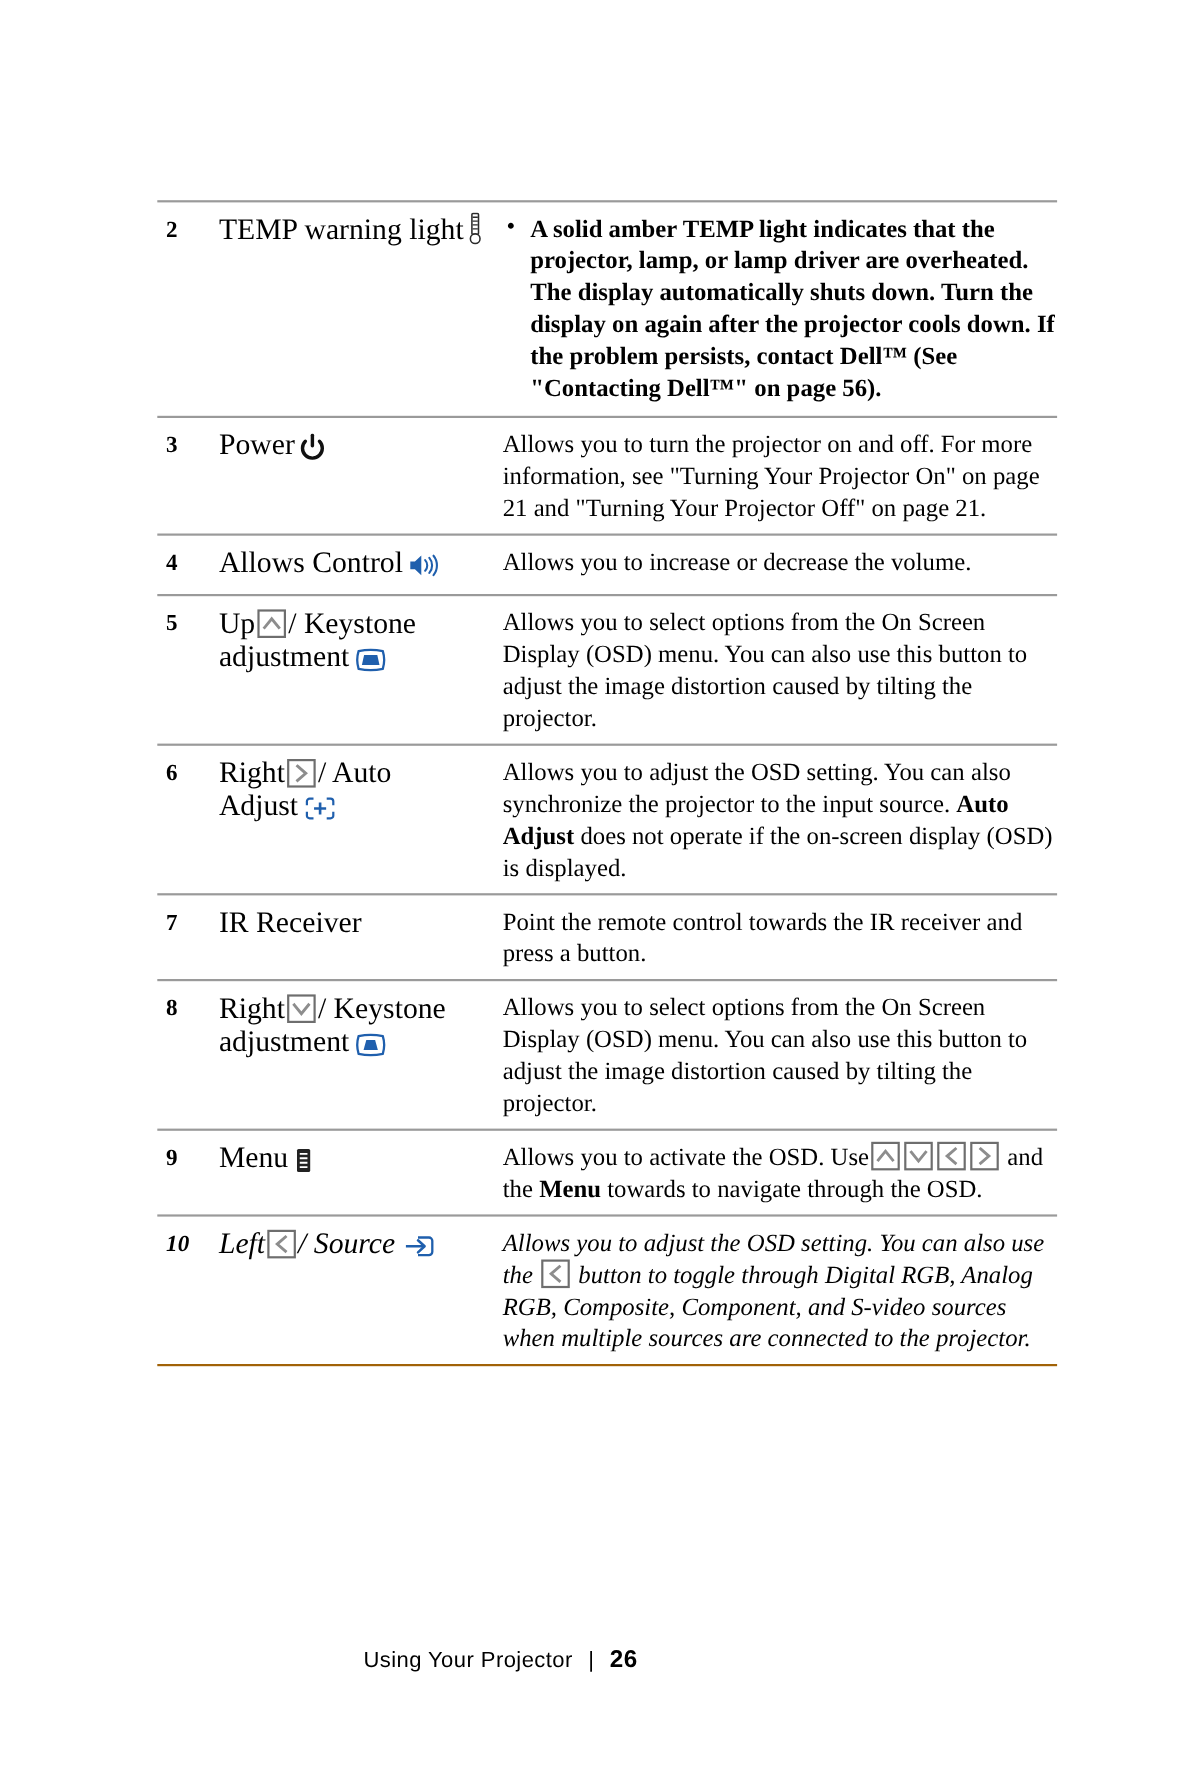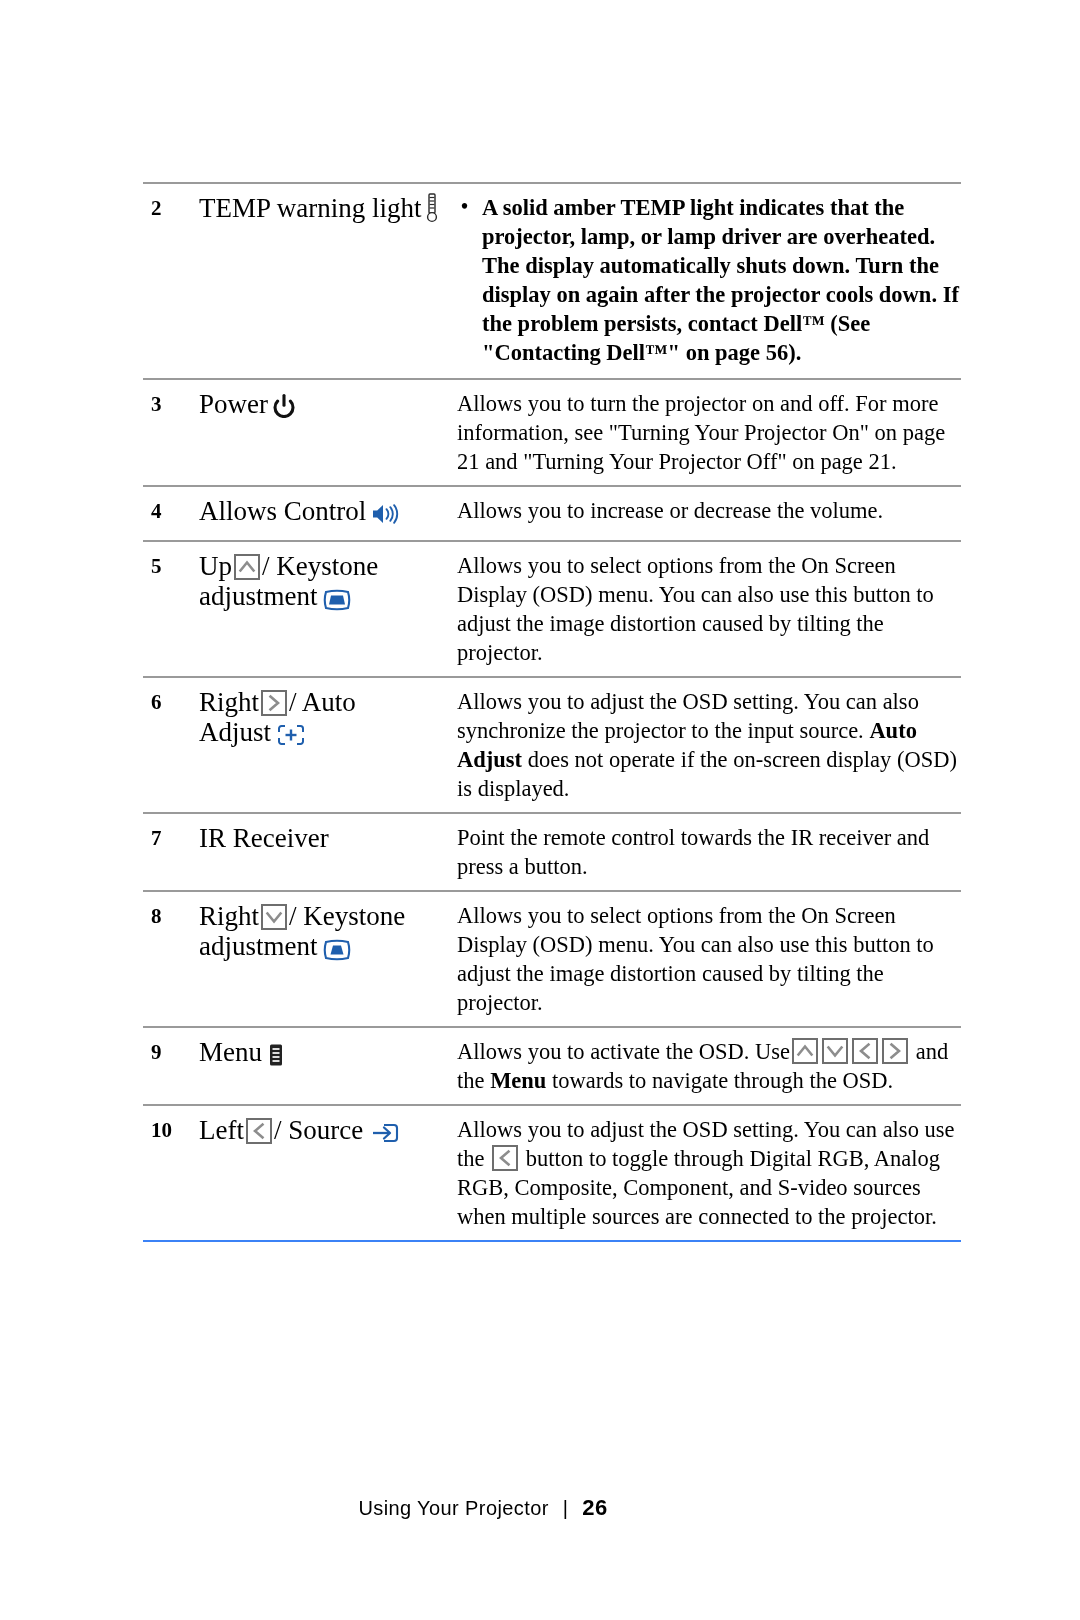--- a/index.html
+++ b/index.html
@@ -32,21 +32,22 @@
 
   .row {
     display: flex;
     align-items: flex-start;
     border-top: 2px solid #9a9a9a;
     padding-top: 9px;
     padding-bottom: 9px;
     box-sizing: border-box;
   }
   .row.last {
-    border-bottom: 2px solid #3b82f6;
+    border-bottom: 2px solid #a16207;
+    font-style: italic;
   }
 
   .col-num {
     width: 56px;
     flex: 0 0 56px;
     font-size: 21px;
     font-weight: bold;
     line-height: 29px;
     padding-top: 1px;
     text-align: left;
@@ -140,21 +141,20 @@
   .footer {
     position: absolute;
     left: 0;
     top: 1495px;
     width: 910px;
     text-align: center;
     font-family: "Liberation Sans", "DejaVu Sans", sans-serif;
     font-size: 20px;
     letter-spacing: 0.4px;
     color: #000;
-    margin-left: 28px;
   }
   .footer .sep {
     display: inline-block;
     padding: 0 14px;
     font-weight: normal;
   }
   .footer .pg {
     font-weight: bold;
     font-size: 22px;
   }

